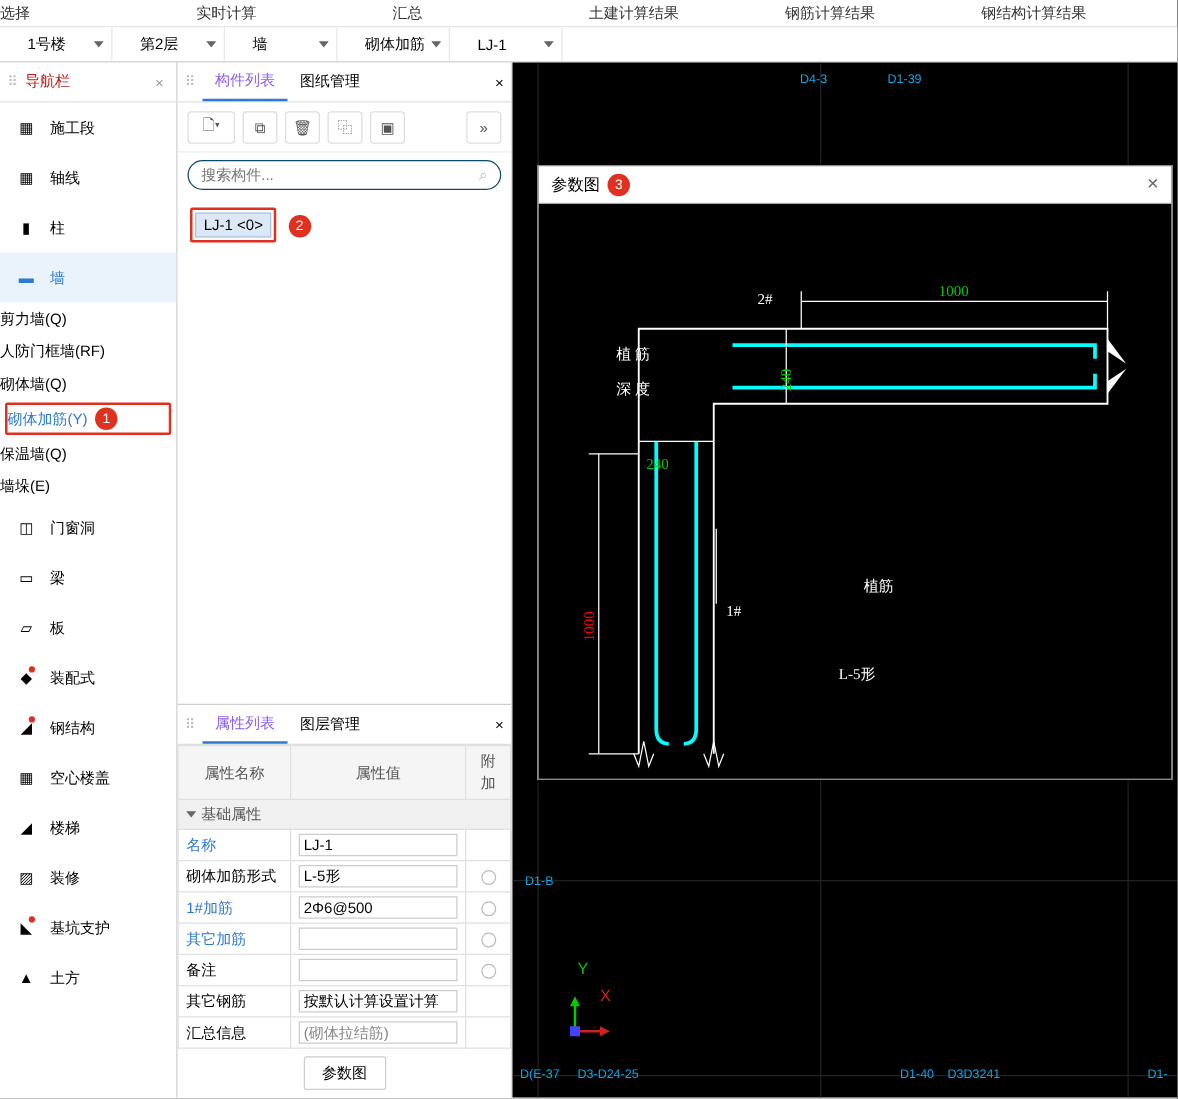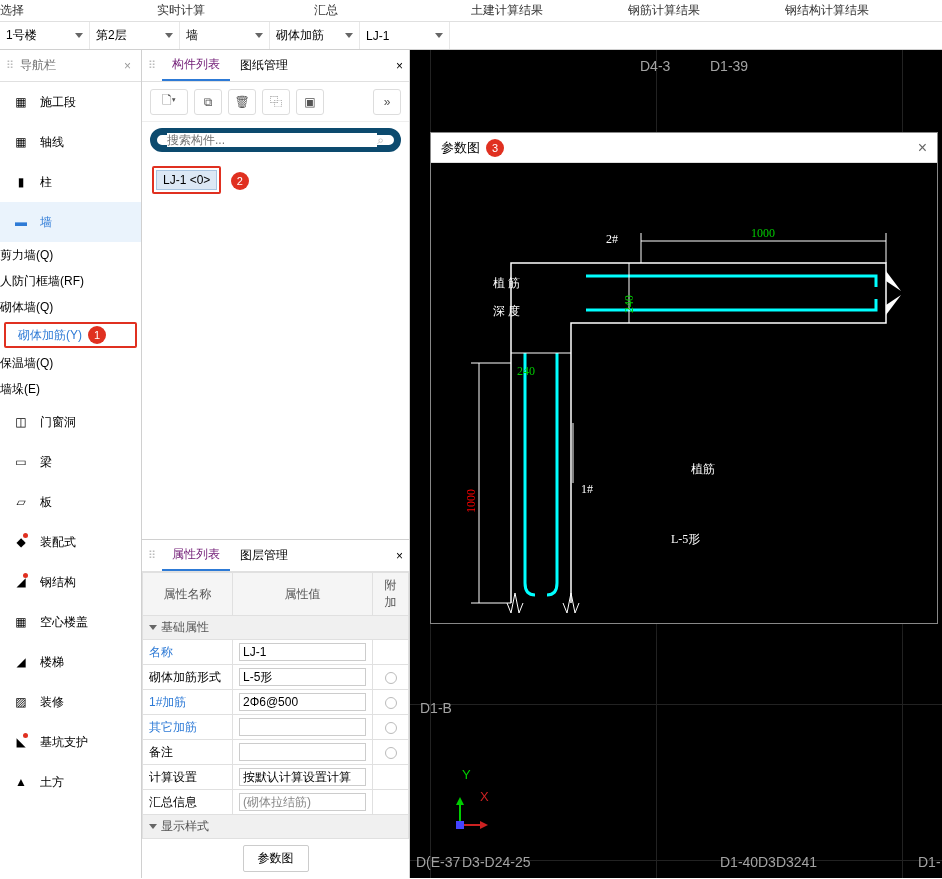--- a/index.html
+++ b/index.html
@@ -1,61 +1,61 @@
 <!DOCTYPE html>
 <html><head>
 <meta charset="utf-8">
 <style>
 *{box-sizing:border-box;margin:0;padding:0;font-family:"Microsoft YaHei",Arial,sans-serif;font-size:12px;}
 body{background:#fff;width:942px;height:879px;overflow:hidden;position:relative;}
 .top-tabs{height:22px;display:flex;border-bottom:1px solid #e0e0e0;color:#333;}
 .top-tabs span{padding:2px 0;text-align:left;flex:1;}
 .filter-bar{height:28px;display:flex;align-items:center;border-bottom:1px solid #d0d0d0;background:#fff;}
 .filter-item{display:flex;align-items:center;padding:0 6px;border-right:1px solid #e8e8e8;height:100%;min-width:90px;}
-.filter-item span{flex:1;}
+.filter-item span{flex:1;margin-left:16px;}
 .chev{width:0;height:0;border-left:4px solid transparent;border-right:4px solid transparent;border-top:5px solid #666;margin-left:4px;}
 .main{display:flex;height:828px;}
 .nav-panel{width:142px;border-right:1px solid #d0d0d0;display:flex;flex-direction:column;}
 .panel-hdr{height:32px;display:flex;align-items:center;padding:0 6px;border-bottom:1px solid #e0e0e0;color:#888;}
 .grip{display:inline-block;width:10px;color:#bbb;letter-spacing:-2px;font-size:11px;margin-right:4px;}
-.panel-hdr .title{color:#737373;flex:1;}
+.panel-hdr .title{color:#b91c1c;flex:1;}
 .panel-hdr .x{color:#999;cursor:pointer;padding:0 4px;}
 .nav-item{height:40px;display:flex;align-items:center;padding-left:10px;cursor:pointer;border-bottom:0;}
 .nav-item .icn{width:22px;height:22px;margin-right:8px;display:flex;align-items:center;justify-content:center;}
 .nav-item.sel{background:#eaf3fc;color:#2d7ad6;}
 .nav-sub{height:26px;display:flex;align-items:center;cursor:pointer;}
-.nav-sub.hi{color:#2d7ad6;border:2px solid #e03020;position:relative;margin:2px 4px;border-radius:2px;padding-left:12px;}
+.nav-sub.hi{color:#2d7ad6;border:2px solid #e03020;position:relative;margin:2px 4px;border-radius:2px;}
 .badge{background:#e03020;color:#fff;width:18px;height:18px;border-radius:50%;display:inline-flex;align-items:center;justify-content:center;font-size:11px;margin-left:6px;vertical-align:middle;}
 .mid-panel{width:268px;border-right:1px solid #d0d0d0;display:flex;flex-direction:column;}
 .tabs{height:32px;display:flex;align-items:center;border-bottom:1px solid #e0e0e0;padding:0 6px;}
 .tabs .tab{padding:0 10px;height:100%;display:flex;align-items:center;cursor:pointer;}
-.tabs .tab.act{color:#701a75;border-bottom:2px solid #2d7ad6;}
+.tabs .tab.act{color:#8b5cf6;border-bottom:2px solid #2d7ad6;}
 .toolbox{height:40px;display:flex;align-items:center;gap:6px;padding:0 8px;border-bottom:1px solid #eee;}
 .tbtn{width:28px;height:26px;border:1px solid #ddd;border-radius:3px;display:flex;align-items:center;justify-content:center;cursor:pointer;background:#fff;color:#555;}
 .tbtn.split{width:38px;}
 .search-row{padding:6px 8px;}
-.search-row .sbox{border:7px solid #0c4a6e;border-radius:12px;height:24px;display:flex;align-items:center;padding:0 10px;color:#aaa;}
+.search-row .sbox{border:1px solid #0c4a6e;border-radius:12px;height:24px;display:flex;align-items:center;padding:0 10px;color:#aaa;}
 .search-row .sbox input{border:none;outline:none;flex:1;font-size:12px;}
 .comp-list{flex:1;padding:8px 10px;position:relative;}
 .comp-item{display:inline-block;background:#dce8f5;border:1px solid #a8c4e0;padding:2px 6px;cursor:pointer;}
 .comp-wrap{border:2px solid #e03020;display:inline-block;padding:2px;border-radius:2px;}
 .prop-panel{border-top:1px solid #d0d0d0;display:flex;flex-direction:column;}
 .ptable{width:100%;border-collapse:collapse;}
 .ptable th{background:#f5f5f5;border:1px solid #e0e0e0;padding:4px 6px;font-weight:normal;color:#555;text-align:center;}
 .ptable td{border:1px solid #e0e0e0;padding:3px 6px;height:24px;}
 .ptable .sect td{background:#f0f0f0;color:#555;}
 .ptable .sect .tri{display:inline-block;width:0;height:0;border-left:4px solid transparent;border-right:4px solid transparent;border-top:5px solid #666;margin-right:4px;vertical-align:middle;}
 .ptable .lk{color:#2d7ad6;cursor:pointer;}
 .ptable input{border:1px solid #ccc;width:100%;padding:1px 3px;font-size:12px;}
 .ptable .ro{color:#888;}
 .circle{width:12px;height:12px;border:1px solid #bbb;border-radius:50%;display:inline-block;vertical-align:middle;}
 .param-btn-row{padding:6px;text-align:center}
 .param-btn{border:1px solid #ccc;padding:4px 14px;background:#fff;cursor:pointer;border-radius:2px;}
 .canvas{flex:1;background:#000;position:relative;overflow:hidden;}
-.cv-label{position:absolute;color:#a3a3a3;font-size:14px;}
+.cv-label{position:absolute;color:#0ea5e9;font-size:10px;}
 .cross-v{position:absolute;width:1px;background:#222;top:0;bottom:0;}
 .cross-h{position:absolute;height:1px;background:#222;left:0;right:0;}
 .axis{position:absolute;left:40px;bottom:40px;}
 .axis .y{color:#0c0;font-size:13px;position:absolute;left:12px;top:-28px;}
 .axis .x{color:#c22;font-size:13px;position:absolute;left:30px;top:-6px;}
 .popup{position:absolute;left:430px;top:132px;width:508px;height:492px;background:#fff;border:1px solid #888;box-shadow:0 4px 12px rgba(0,0,0,.3);}
 .popup-hdr{height:30px;display:flex;align-items:center;padding:0 10px;border-bottom:1px solid #ddd;}
 .popup-hdr .pt{font-size:13px;}
 .popup-hdr .x{margin-left:auto;cursor:pointer;color:#666;font-size:16px;}
 .popup-body{background:#000;height:460px;position:relative;}
@@ -255,31 +255,28 @@
               <td class="lk">其它加筋</td>
               <td><input class="" value="" style=""></td>
               <td style="text-align:center"><span class="circle"></span></td>
             </tr>
             <tr>
               <td class="">备注</td>
               <td><input class="" value="" style=""></td>
               <td style="text-align:center"><span class="circle"></span></td>
             </tr>
             <tr>
-              <td class="">计算设置</td>
+              <td class="">其它钢筋</td>
               <td><input class="" value="按默认计算设置计算" style=""></td>
               <td style="text-align:center"></td>
             </tr>
             <tr>
               <td class="">汇总信息</td>
               <td><input class="ro" value="(砌体拉结筋)" style=""></td>
               <td style="text-align:center"></td>
-            </tr>
-            <tr class="sect">
-              <td colspan="3"><span class="tri"></span>显示样式</td>
             </tr>
           </tbody>
       </table>
       <div class="param-btn-row">
         <button class="param-btn">参数图</button>
       </div>
     </div>
   </div>
 
   <div class="canvas">

